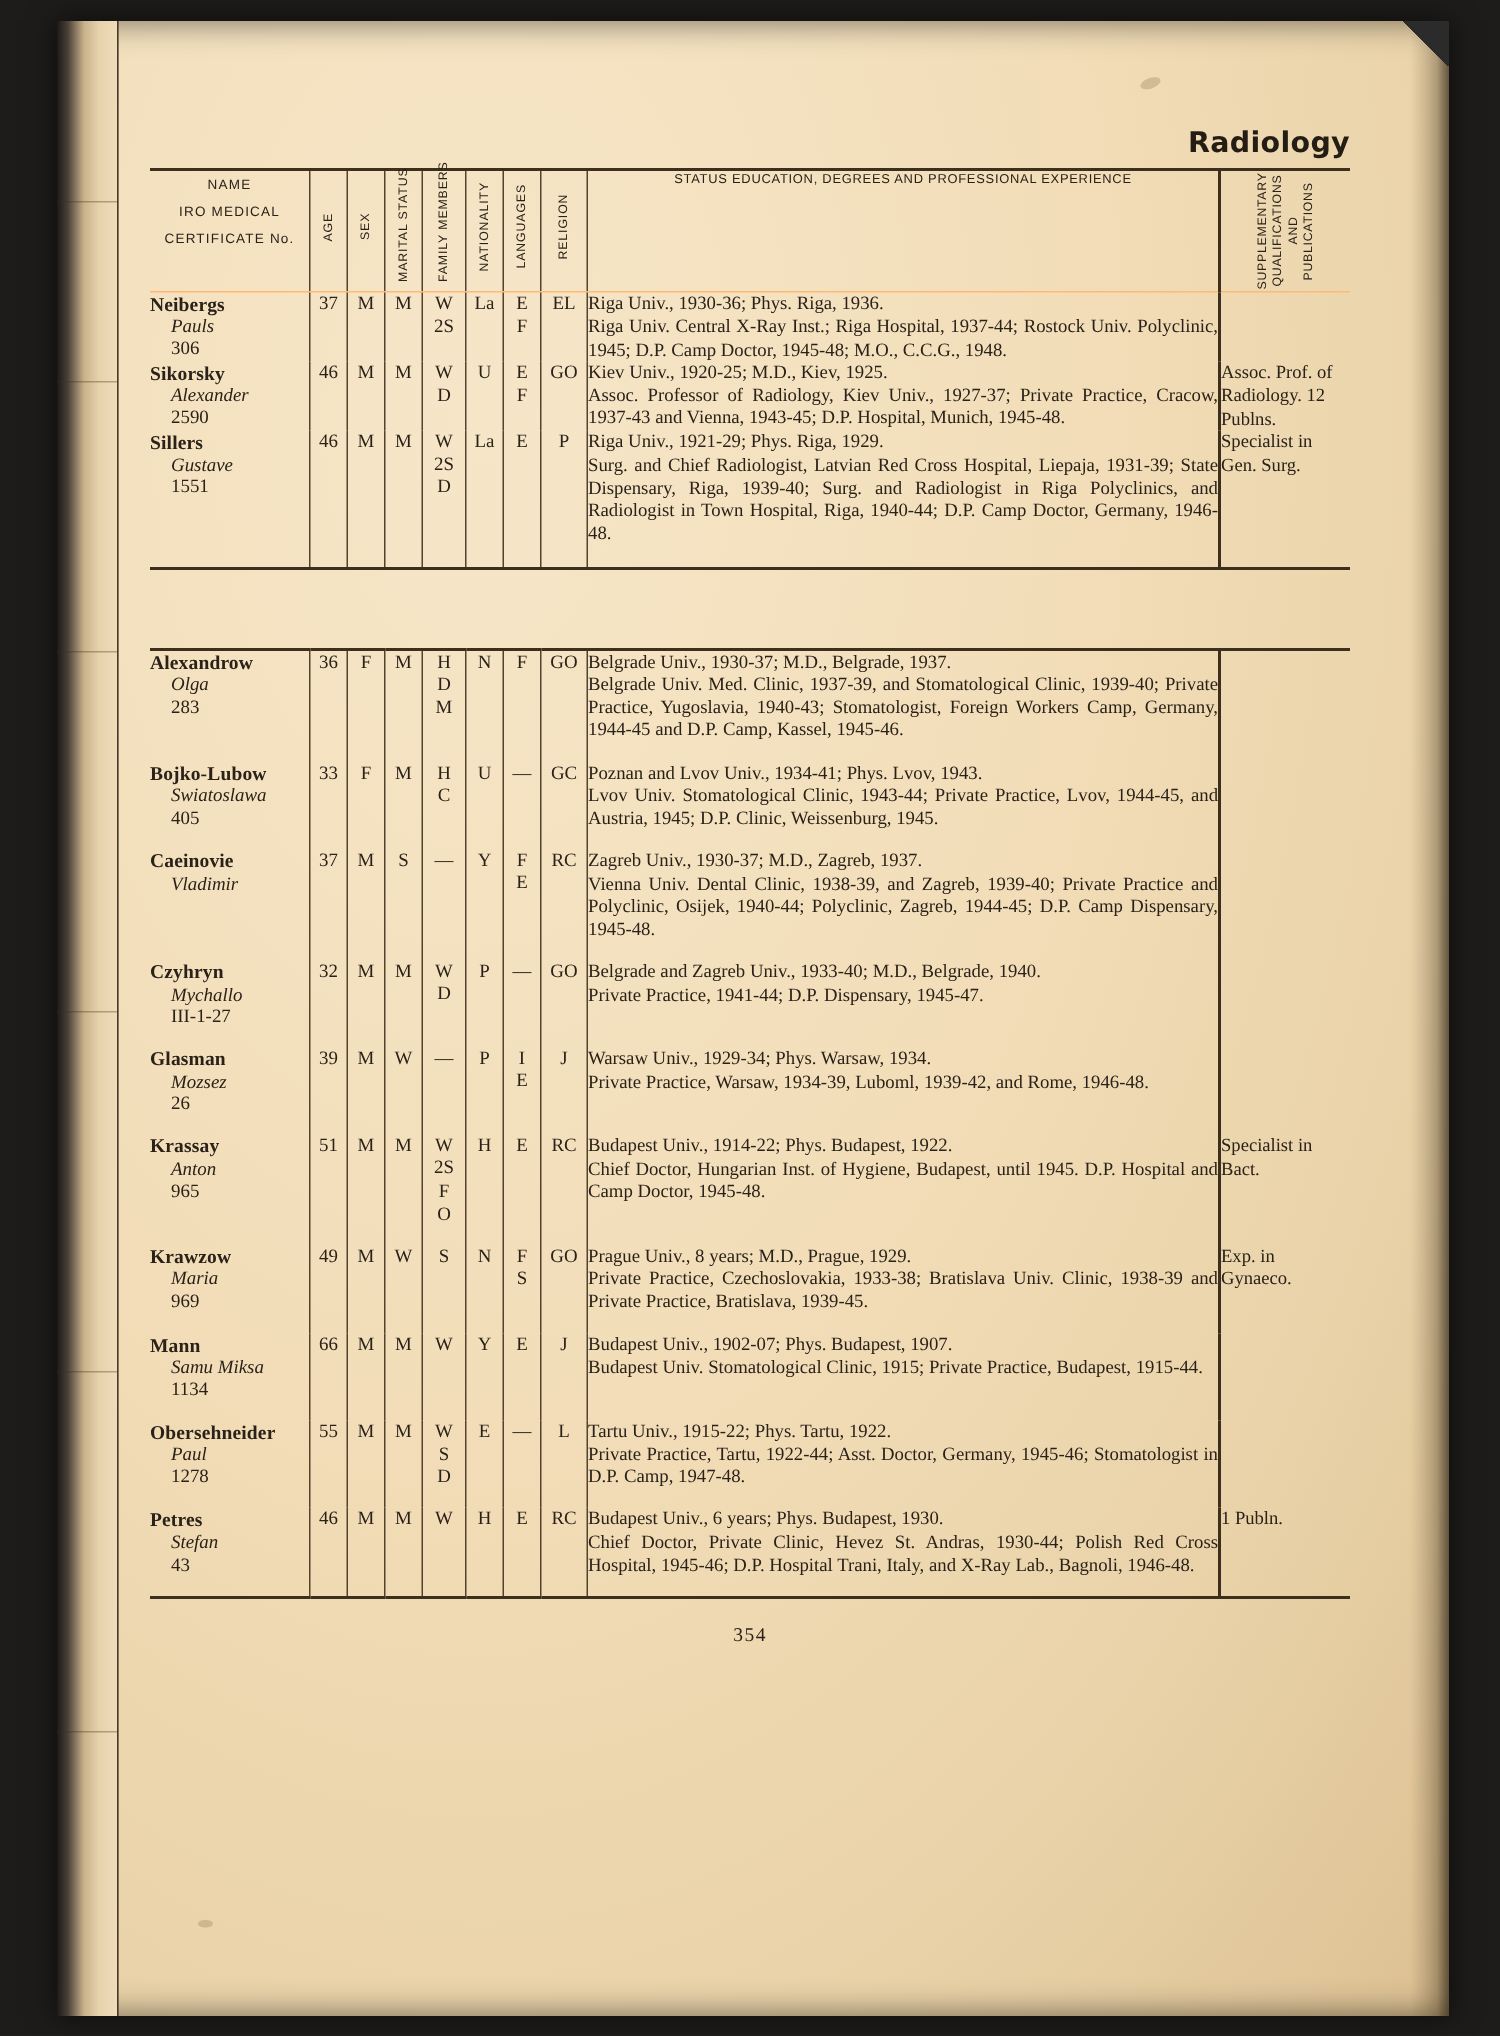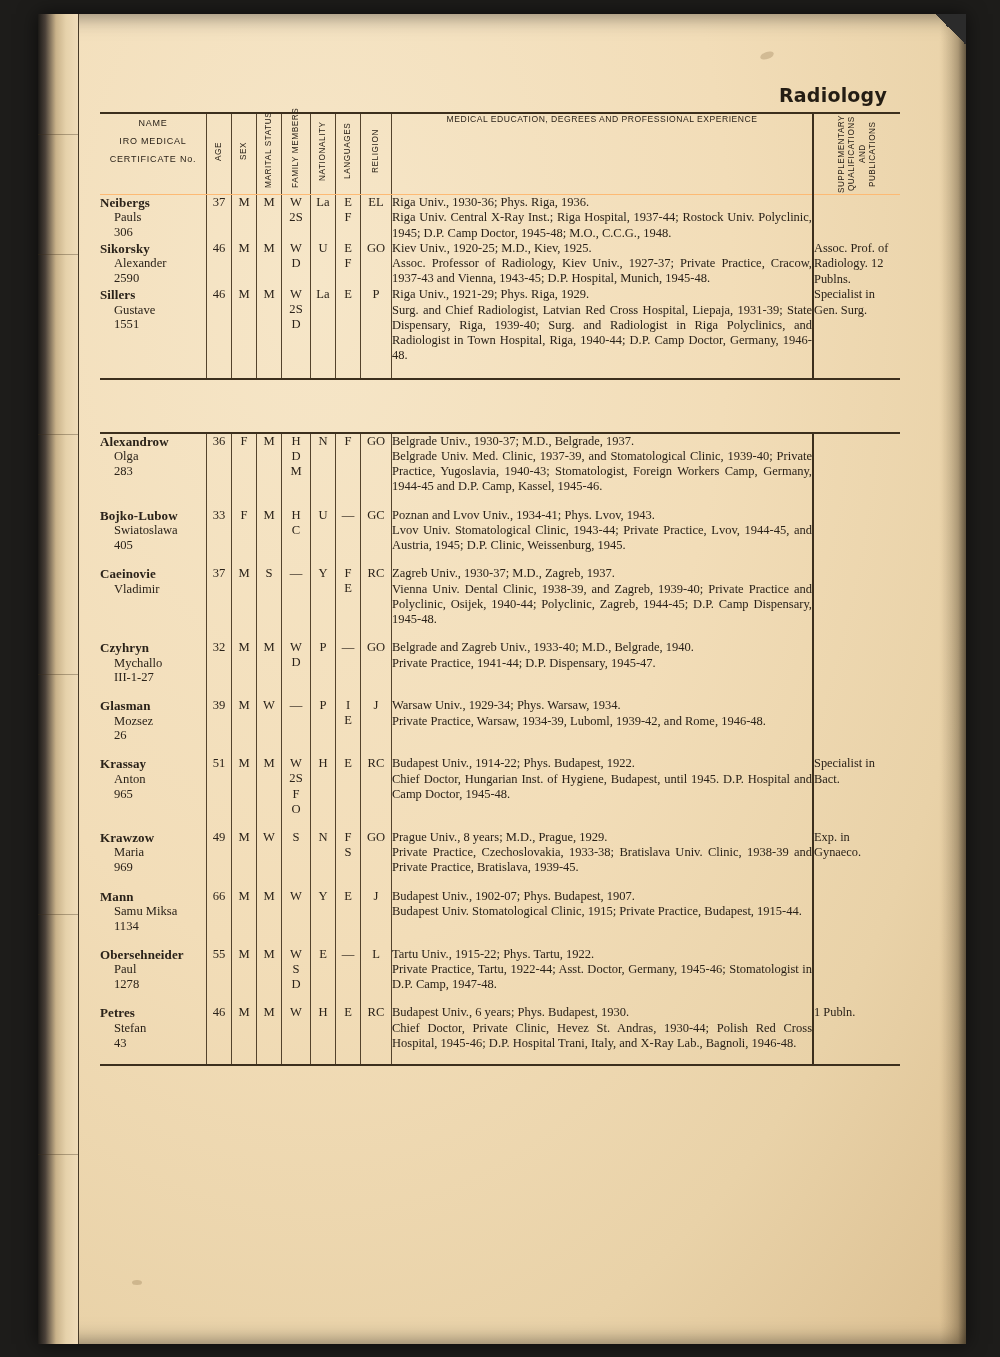--- a/index.html
+++ b/index.html
@@ -39,21 +39,21 @@
     position:absolute;right:34px;top:14px;width:32px;height:30px;
     background:linear-gradient(225deg,#2b2b2b 0 50%, rgba(0,0,0,0) 50%);
   }
   .speck{position:absolute;border-radius:50%;background:rgba(120,90,50,.25);}
 
   .content{
     position:absolute;left:100px;top:60px;width:800px;
     color:#2a2219;
   }
   .running-head{
-    position:absolute;right:13px;top:24px;
+    position:absolute;right:0px;top:24px;
     font-family:"DejaVu Sans", sans-serif;
     font-weight:bold;font-size:19px;color:#241d14;
     letter-spacing:.2px;
   }
 
   table.reg{
     border-collapse:collapse;
     width:800px;
     margin-top:52px;
     font-size:12.3px;
@@ -100,21 +100,21 @@
   .hdr-name{
     font-size:9px;letter-spacing:.8px;line-height:2.0;
     text-align:center;padding-top:14px;
   }
   .hdr-exp{font-size:8.6px;letter-spacing:.5px;}
   .rule-top{border-top:2px solid #3c2f1d;}
   .rule-bot{border-bottom:1px solid #fdba74;}
 
   .c-name{width:106px;padding:7px 4px 9px 2px;}
   .c-name .surname{font-weight:bold;font-size:13px;letter-spacing:.1px;}
-  .c-name .given{padding-left:14px;font-size:12.6px;}
+  .c-name .given{padding-left:14px;font-size:12.6px;font-style:italic;}
   .c-name .cert{padding-left:14px;font-size:12.6px;}
 
   .c-sm{width:24px;text-align:center;padding:7px 0 0 0;font-size:12.6px;}
   .c-fam{width:28px;text-align:center;padding:7px 0 0 0;font-size:12.6px;line-height:1.2;}
   .c-lang{width:24px;text-align:center;padding:7px 0 0 0;font-size:12.6px;line-height:1.2;}
   .c-rel{width:30px;text-align:center;padding:7px 0 0 0;font-size:12.6px;}
   .c-exp{padding:7px 8px 9px 8px;font-size:12.5px;text-align:justify;line-height:1.22;}
   .c-sup{width:86px;padding:7px 2px 9px 7px;font-size:12.4px;line-height:1.25;}
 
   .section-title{
@@ -178,21 +178,21 @@
             </th>
           <th class="vline rule-bot">
               <span class="vert">NATIONALITY</span>
             </th>
           <th class="vline rule-bot">
               <span class="vert">LANGUAGES</span>
             </th>
           <th class="vline rule-bot">
               <span class="vert">RELIGION</span>
             </th>
-          <th class="vline rule-bot hdr-exp">MEDICAL EDUCATION, DEGREES AND PROFESSIONAL EXPERIENCE</th>
+          <th class="vline rule-bot hdr-exp">STATUS EDUCATION, DEGREES AND PROFESSIONAL EXPERIENCE</th>
           <th class="thickline rule-bot">
               <span class="vert2">SUPPLEMENTARY
 QUALIFICATIONS
 AND PUBLICATIONS</span>
             </th>
         </tr>
       </thead>
       <tbody>
           <tr>
             <td class="c-name">
@@ -643,14 +643,15 @@
             </td>
             <td class="c-exp vline" style="padding-bottom: 13px; border-bottom: 2px solid rgb(60, 47, 29);">
               <div>Budapest Univ., 6 years; Phys. Budapest, 1930.</div>
               <div>Chief Doctor, Private Clinic, Hevez St. Andras, 1930-44; Polish Red Cross Hospital, 1945-46; D.P. Hospital Trani, Italy, and X-Ray Lab., Bagnoli, 1946-48.</div>
             </td>
             <td class="c-sup thickline" style="padding-bottom: 13px; border-bottom: 2px solid rgb(60, 47, 29);">1 Publn.</td>
           </tr>
         </tbody>
     </table>
 
+    <div class="folio">354</div>
   </div>
 </div>
 
 </body></html>

